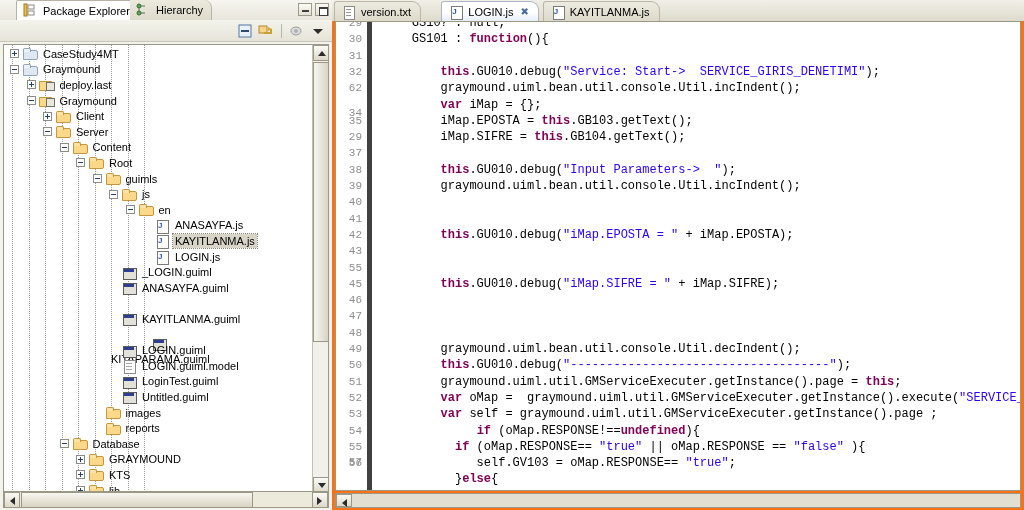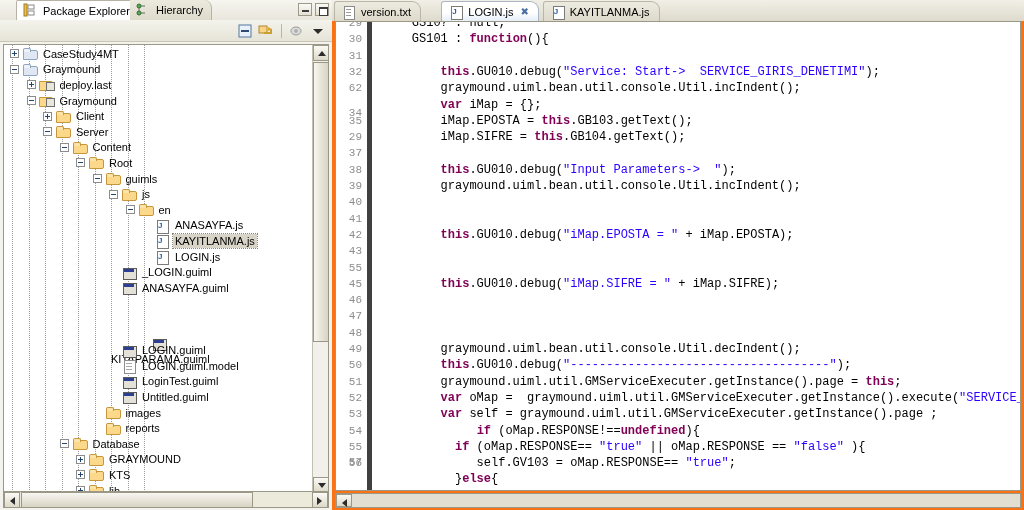--- a/index.html
+++ b/index.html
@@ -449,20 +449,25 @@
           </div>
           <div class="trow" style="position: absolute; left: 103px; top: 219.4px;">
             <span class="tog none"></span>
             <span class="ico guiml"></span>
             <span class="tlabel">_LOGIN.guiml</span>
           </div>
           <div class="trow" style="position: absolute; left: 103px; top: 235px;">
             <span class="tog none"></span>
             <span class="ico guiml"></span>
             <span class="tlabel">ANASAYFA.guiml</span>
+          </div>
+          <div class="trow" style="position: absolute; left: 103px; top: 266.2px;">
+            <span class="tog none"></span>
+            <span class="ico guiml"></span>
+            <span class="tlabel">KAYITLANMA.guiml</span>
           </div>
           <div class="trow" style="position: absolute; left: 103px; top: 281.8px; flex-direction: column;">
             <span class="tog none"></span>
             <span class="ico guiml"></span>
             <span class="tlabel">KITAPARAMA.guiml</span>
           </div>
           <div class="trow" style="position: absolute; left: 103px; top: 297.4px;">
             <span class="tog none"></span>
             <span class="ico guiml"></span>
             <span class="tlabel">LOGIN.guiml</span>

